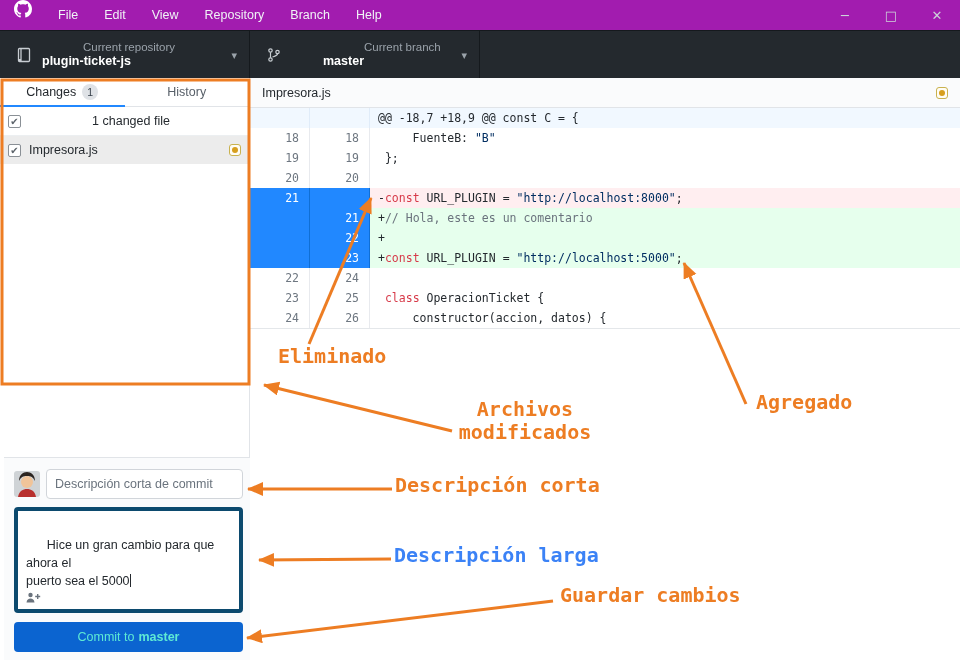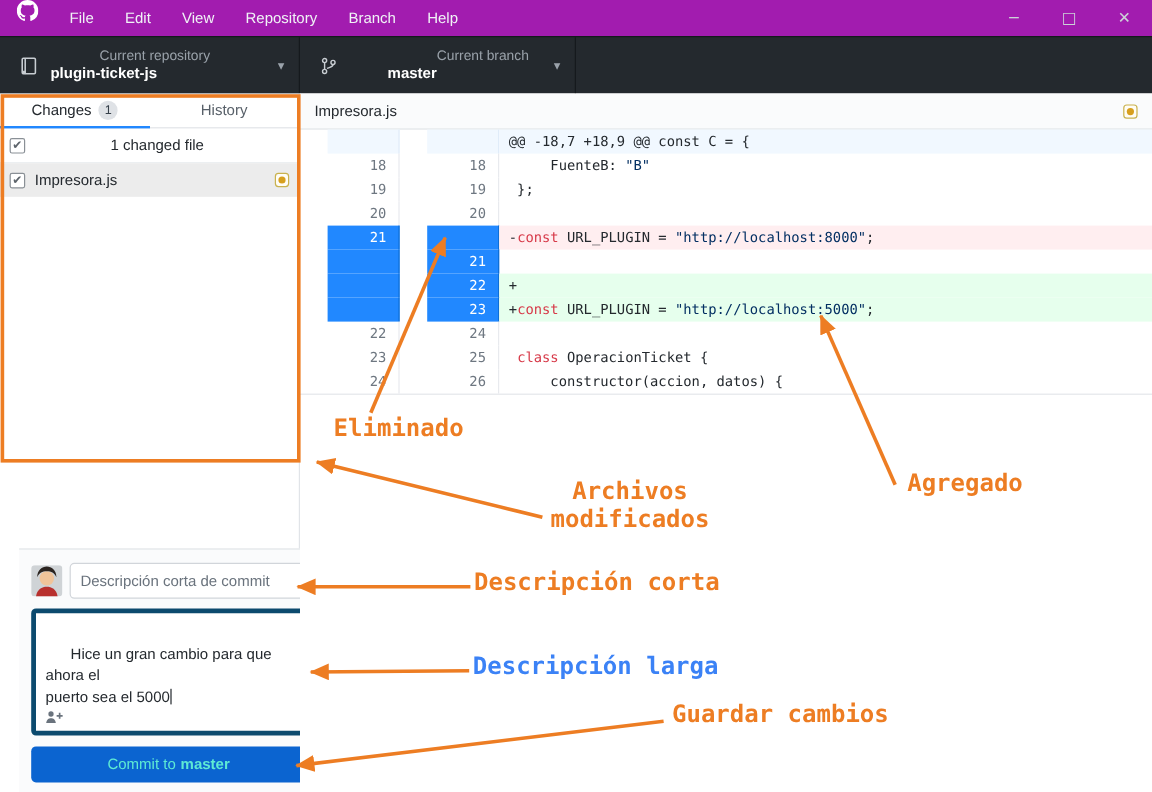--- a/index.html
+++ b/index.html
@@ -45,21 +45,21 @@
   .file-row { height:28px; display:flex; align-items:center; gap:8px; padding:0 8px;
     background:#ececec; font-size:12.5px; color:#24292e; }
   .file-row .fname { flex:1; }
   .cbox { width:13px; height:13px; background:#fff; border:1px solid #8a9096; border-radius:2px;
     display:flex; align-items:center; justify-content:center; font-size:10px; color:#5d646b; flex:0 0 auto; }
   .dot-icon { width:12px; height:12px; border:1px solid #c9b24f; border-radius:3px;
     display:flex; align-items:center; justify-content:center; flex:0 0 auto; background:#fffdf5; }
   .dot-icon i { width:6px; height:6px; border-radius:50%; background:#d79f1e; }
 
   
-  .commit-box { position:absolute; left:16px; bottom:0; width:249px; height:203px;
+  .commit-box { position:absolute; left:4px; bottom:0; width:249px; height:203px;
     background:#fafbfc; border-top:1px solid #e1e4e8; padding:11px 10px 9px 10px; }
   .summary-row { display:flex; gap:6px; align-items:center; height:30px; margin-bottom:8px; }
   .avatar { width:26px; height:26px; border-radius:3px; flex:0 0 auto; }
   .summary-input { flex:1; height:30px; border:1px solid #d1d5da; border-radius:4px;
     font-size:12.5px; padding:0 8px; color:#24292e; font-family:"Liberation Sans", sans-serif; background:#fff; }
   .summary-input::placeholder { color:#6a737d; }
   .desc-field { position:relative; height:106px; background:#fff; border:4px solid #0c4a6e;
     border-radius:4px; padding:7px 8px; font-size:12.5px; color:#24292e; line-height:1.45;
     white-space:pre-wrap; overflow:hidden; margin-bottom:9px; }
   .cursor { display:inline-block; width:1px; height:13px; background:#24292e; vertical-align:-2px; }
@@ -70,21 +70,21 @@
   .commit-btn b { font-weight:bold; }
 
   
   .diff-pane { position:absolute; left:250px; top:78px; width:710px; height:582px; background:#fff; }
   .diff-header { height:30px; background:#fafbfc; border-bottom:1px solid #e1e4e8;
     display:flex; align-items:center; padding:0 12px; font-size:12.5px; color:#24292e; }
   .diff-header .spacer { flex:1; }
   .diff-rows { border-bottom:1px solid #e4e7ea; }
   .drow { display:flex; height:20px; font-family:"DejaVu Sans Mono", monospace; font-size:11.5px; line-height:20px; }
   .num { width:60px; flex:0 0 auto; text-align:right; padding-right:10px; color:#6e7781;
-    border-right:1px solid #e8eaee;margin-left:23px; }
+    border-right:1px solid #e8eaee; }
   .code { flex:1; padding-left:8px; white-space:pre; color:#24292e; }
   .drow.hunk .num { background:#f1f8ff; border-right-color:#e0ecf9; }
   .drow.hunk .code { background:#f1f8ff; color:#7b8794; }
   .drow.del .code { background:#ffeef0; }
   .drow.add .code { background:#e6ffed; }
   .drow.sel .num { background:#2188ff; color:#ffffff; border-right-color:#0f6fd6; }
   .tk-k { color:#d73a49; }
   .tk-s { color:#032f62; }
   .tk-c { color:#6a737d; }
   .tk-p { color:#24292e; }
@@ -228,20 +228,21 @@
         <span class="code"></span>
       </div>
       <div class="drow del sel">
         <span class="num">21</span>
         <span class="num"></span>
         <span class="code"><span class="tk-p">-</span><span class="tk-k">const</span><span class="tk-p"> URL_PLUGIN = </span><span class="tk-s">"http://localhost:8000"</span><span class="tk-p">;</span></span>
       </div>
       <div class="drow add sel">
         <span class="num"></span>
         <span class="num">21</span>
+        <span class="code"><span class="tk-p">+</span><span class="tk-c">// Hola, este es un comentario</span></span>
       </div>
       <div class="drow add sel">
         <span class="num"></span>
         <span class="num">22</span>
         <span class="code"><span class="tk-p">+</span></span>
       </div>
       <div class="drow add sel">
         <span class="num"></span>
         <span class="num">23</span>
         <span class="code"><span class="tk-p">+</span><span class="tk-k">const</span><span class="tk-p"> URL_PLUGIN = </span><span class="tk-s">"http://localhost:5000"</span><span class="tk-p">;</span></span>

